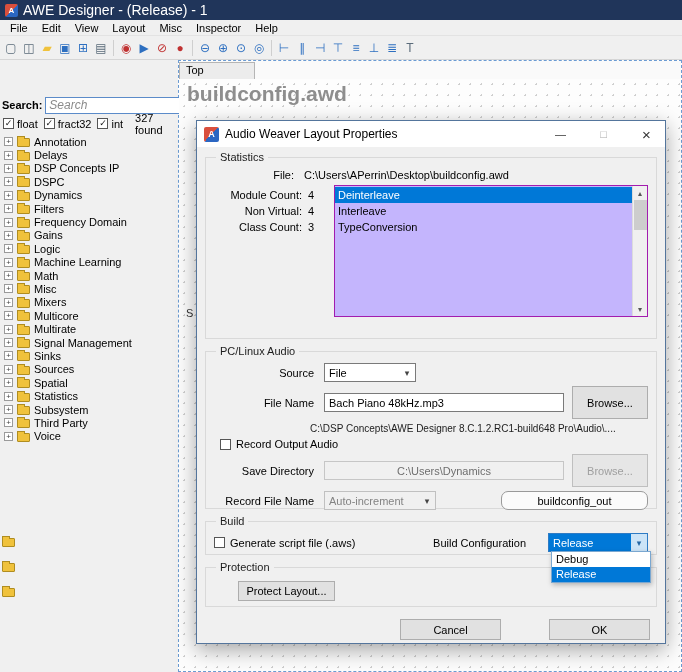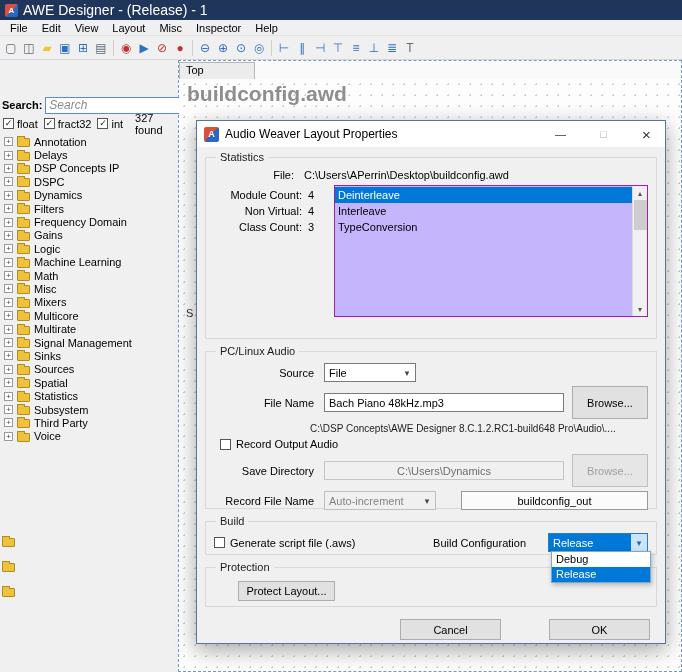--- a/index.html
+++ b/index.html
@@ -409,21 +409,21 @@
               <span>C:\Users\Dynamics</span>
             </div>
           <div class="btn browse disabled">Browse...</div>
         </div>
         <div class="frow">
           <span class="flabel">Record File Name</span>
           <div class="combo disabled" style="width:112px;">
             <span class="val">Auto-increment</span>
             <span class="arrow">▾</span>
           </div>
-          <div class="tb center" style="width:187px; margin-left:auto;">
+          <div class="tb center" style="width:147px; margin-left:auto;border-radius:7px;">
               <span>buildconfig_out</span>
             </div>
         </div>
       </fieldset>
 
       <fieldset class="grp build">
         <legend>Build</legend>
         <div class="build-flex">
           <span class="cb"></span>
           <span style="margin-left:5px;">Generate script file (.aws)</span>

